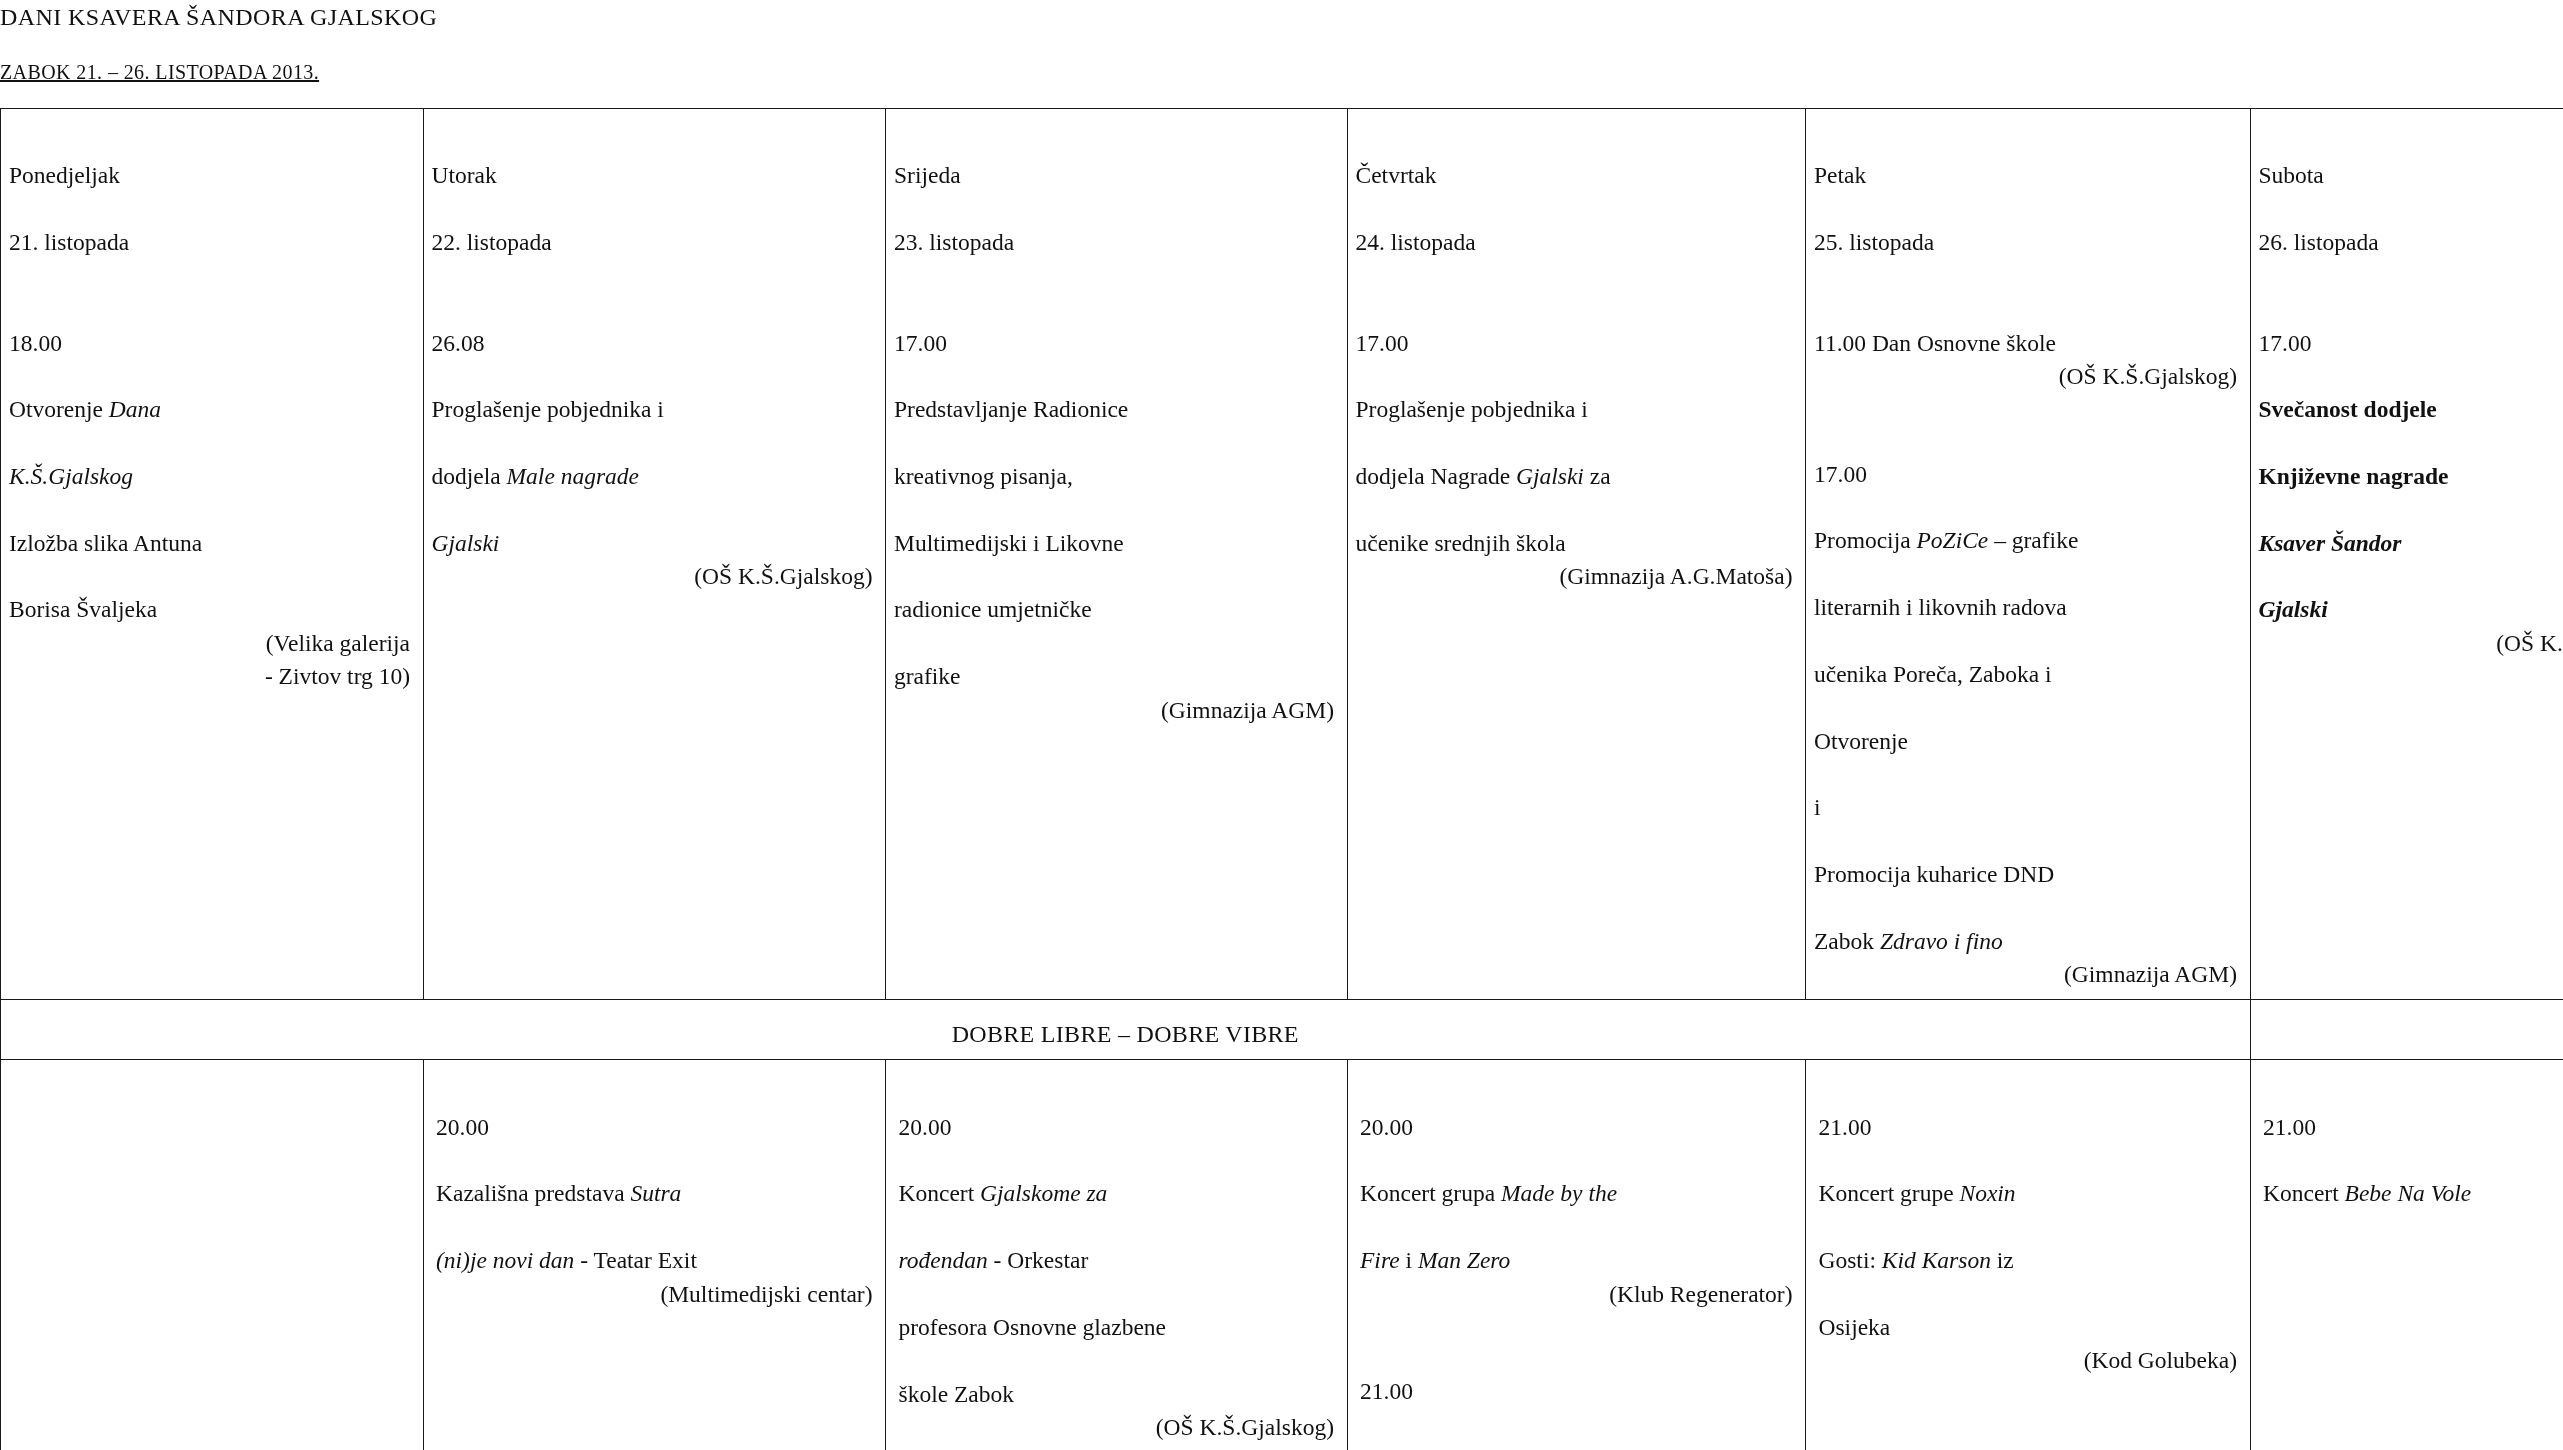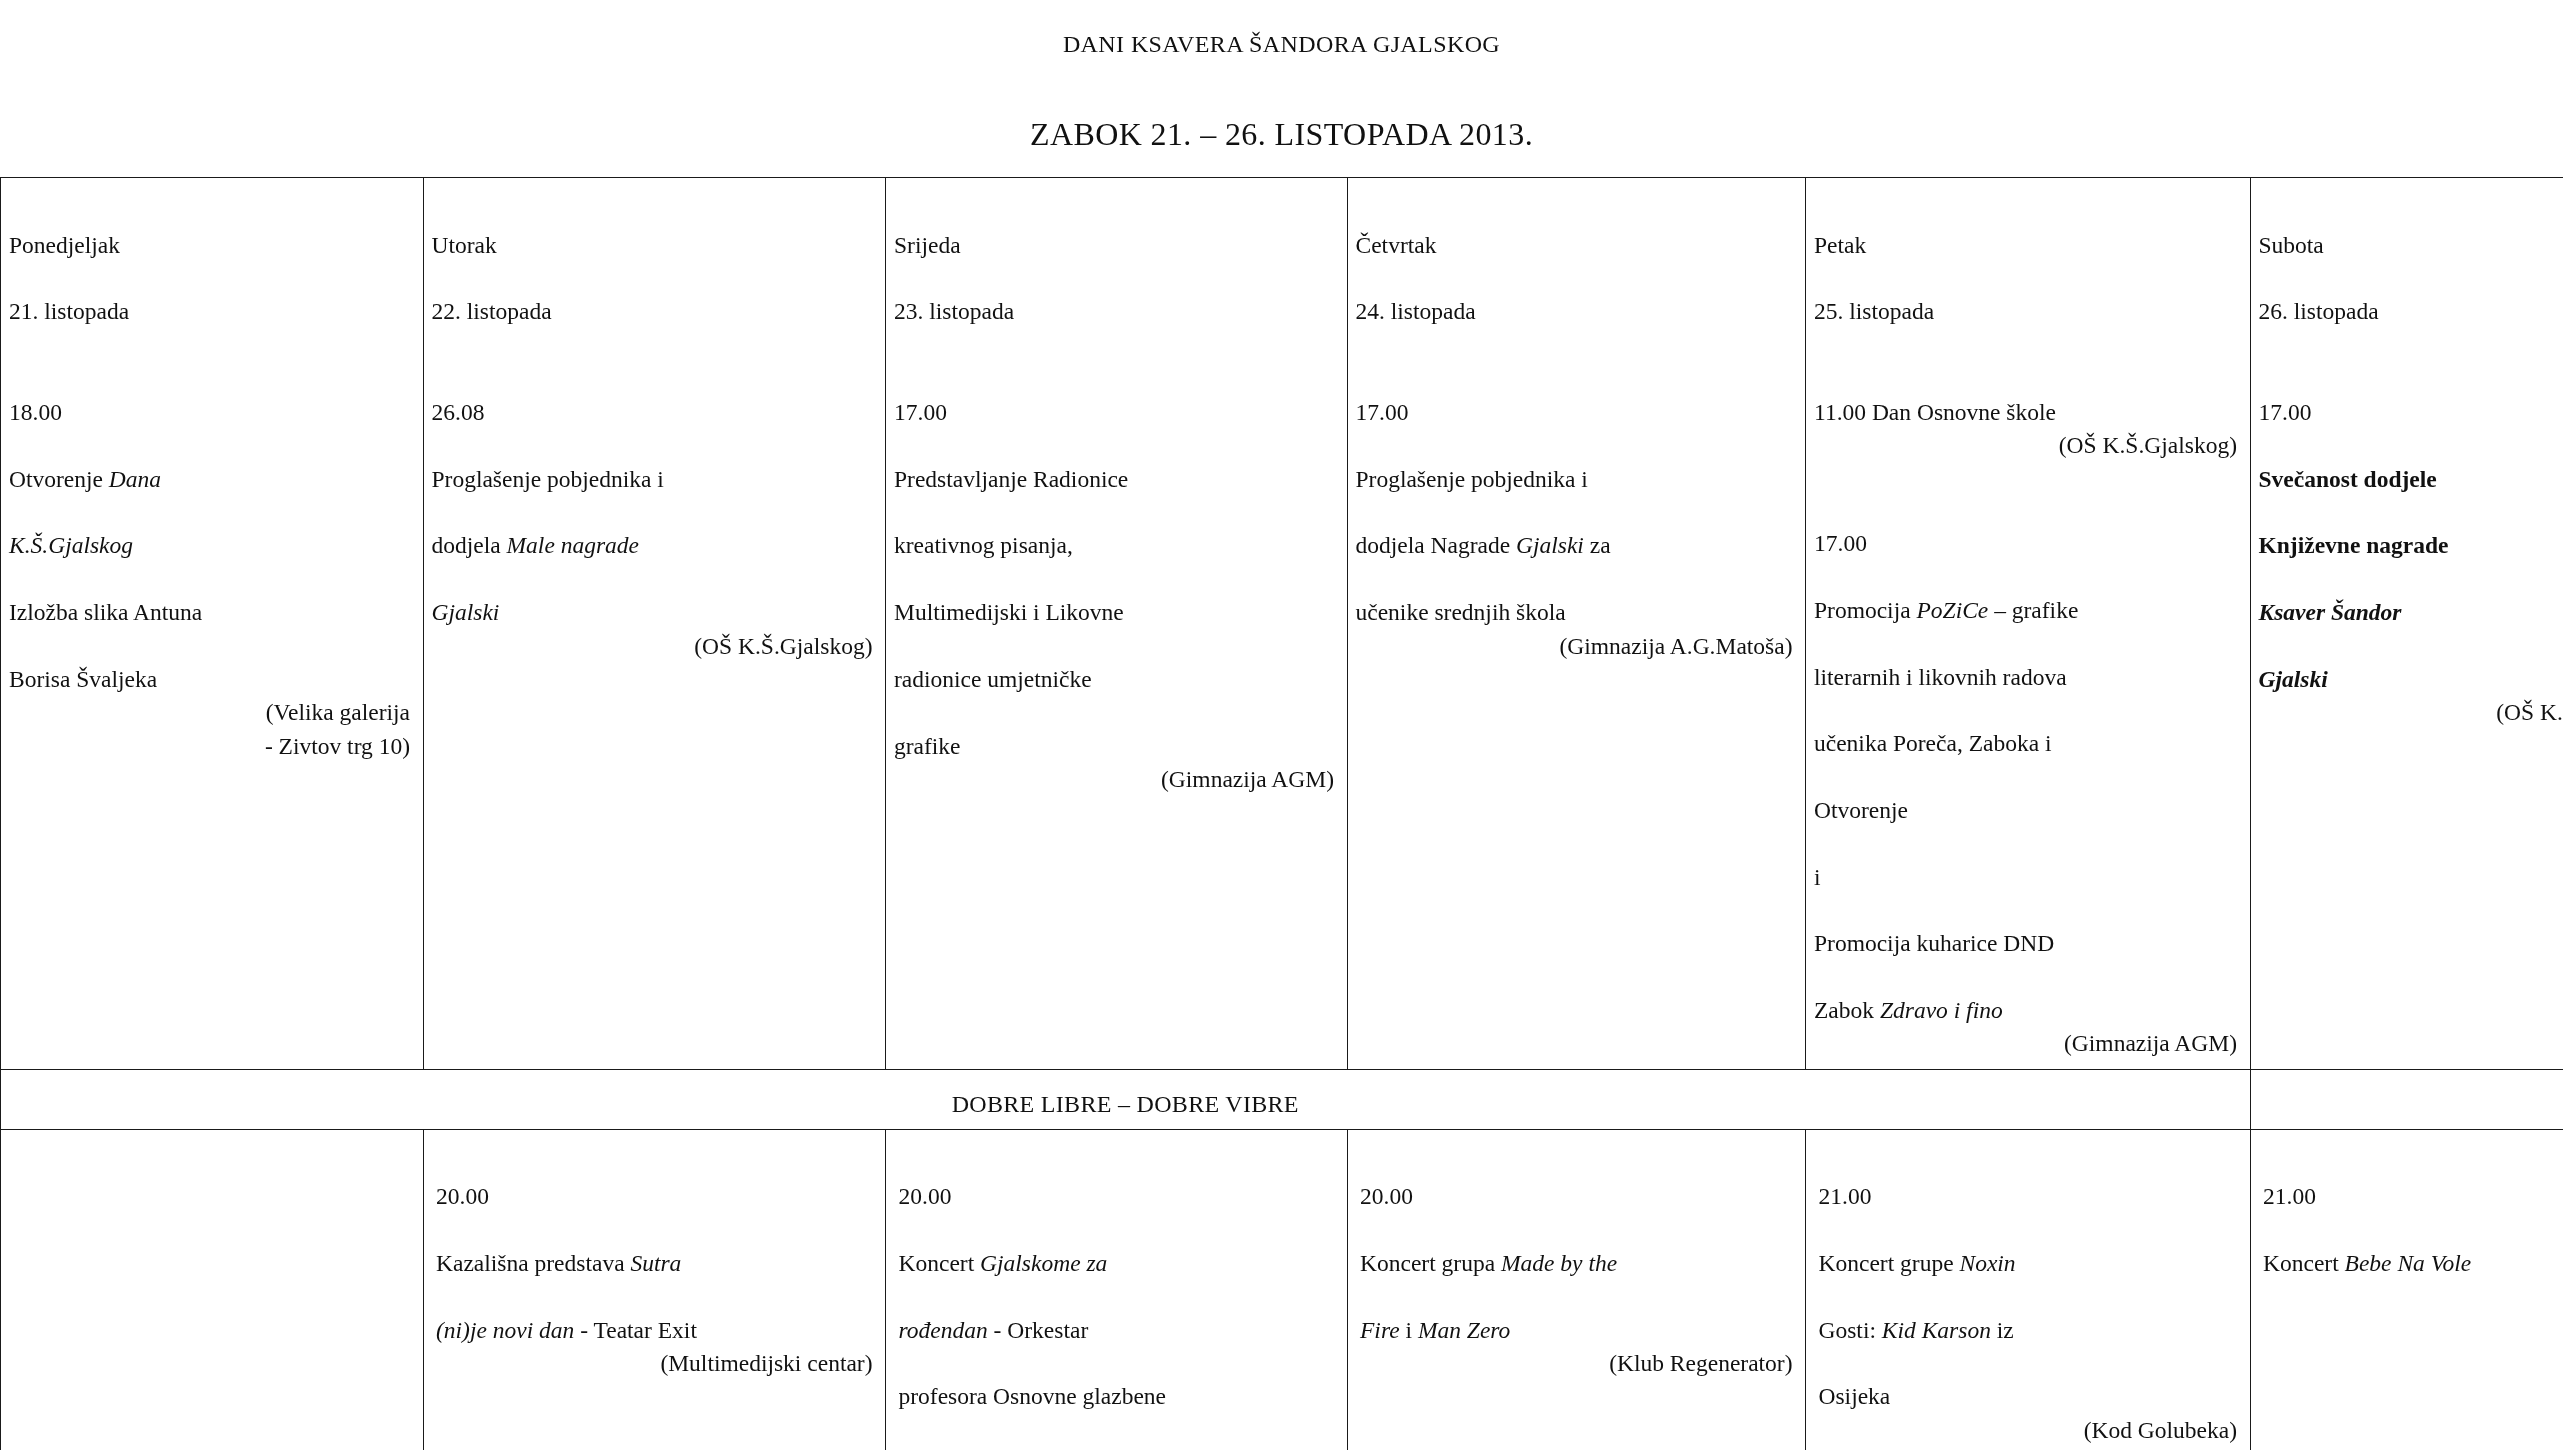--- a/index.html
+++ b/index.html
@@ -5,23 +5,23 @@
   html,body{margin:0;padding:0;background:#fff;}
   body{
     width:2563px;height:1451px;
     font-family:"Liberation Serif","DejaVu Serif",serif;
     color:#111;
     -webkit-font-smoothing:antialiased;
   }
   .page{position:relative;width:2563px;height:1451px;box-sizing:border-box;}
 
   
-  .titles{text-align:center;padding-top:30px;}
+  .titles{padding-top:3px;}
   .title-main{font-size:24px;letter-spacing:0.4px;line-height:1.2;}
-  .title-sub{font-size:32px;letter-spacing:0.4px;line-height:1.2;margin-top:56px;}
+  .title-sub{font-size:20px;letter-spacing:0.4px;line-height:1.2;margin-top:28px;text-decoration:underline;}
 
   
   .sched{
     width:2557px;margin:24px auto 0 auto;
     border-collapse:collapse;
     table-layout:fixed;
   }
   .sched td{
     border:1.6px solid #1a1a1a;
     vertical-align:top;

